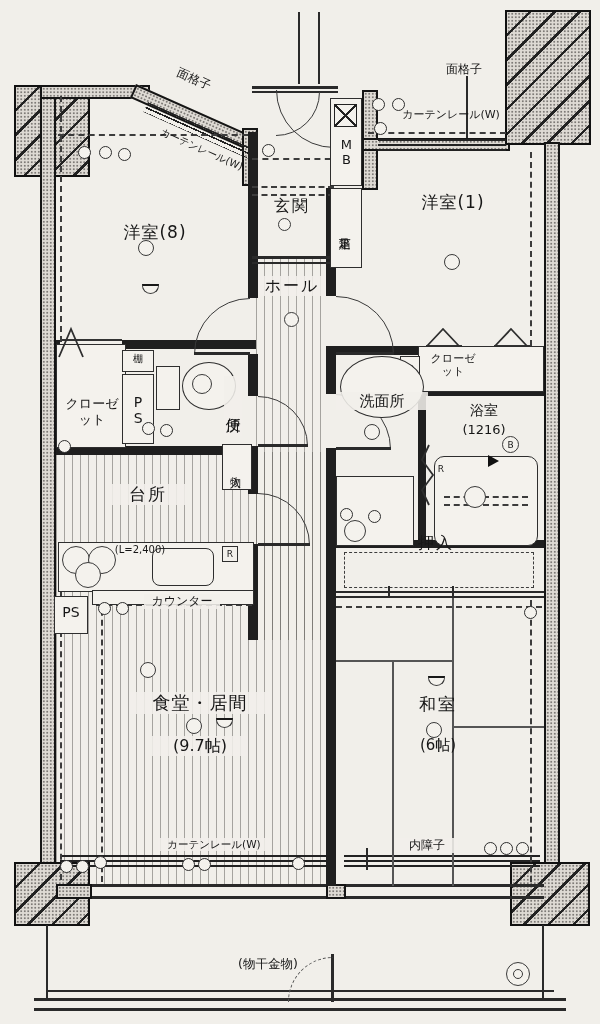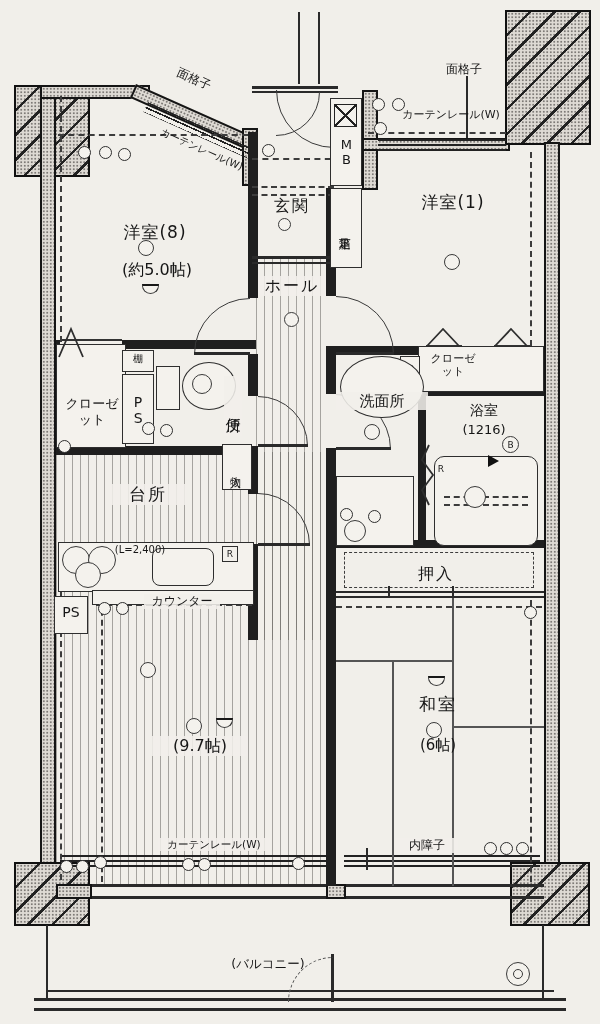--- a/index.html
+++ b/index.html
@@ -238,30 +238,30 @@
   <div class="p thin" style="left:331px;top:954px;width:3px;height:48px"></div>
   <div class="p arcd" style="left:288px;top:957px;width:90px;height:90px;clip-path:inset(0 50% 50% 0)"></div>
   <div class="p light" style="left:506px;top:962px;width:24px;height:24px"></div>
   <div class="p light" style="left:513px;top:969px;width:10px;height:10px"></div>
 
   <div class="p lbl nobg" style="left:168px;top:72px;width:52px;font-size:12px;transform:rotate(24deg)">面格子</div>
   <div class="p lbl nobg" style="left:150px;top:120px;width:118px;font-size:10px;transform:rotate(24deg);transform-origin:0 0">カーテンレール(W)</div>
   <div class="p lbl nobg" style="left:436px;top:62px;width:56px;font-size:12px">面格子</div>
   <div class="p lbl nobg" style="left:396px;top:108px;width:110px;font-size:11px">カーテンレール(W)</div>
   <div class="p lbl nobg" style="left:100px;top:222px;width:110px;font-size:17px;letter-spacing:1px">洋室(8)</div>
-  <div class="p lbl nobg" style="left:92px;top:260px;width:130px;font-size:16px">(約5.0帖)</div>
   <div class="p lbl nobg" style="left:398px;top:192px;width:110px;font-size:17px;letter-spacing:1px">洋室(1)</div>
   <div class="p lbl nobg" style="left:256px;top:196px;width:72px;font-size:16px;letter-spacing:2px">玄関</div>
   <div class="p lbl" style="left:258px;top:276px;width:68px;font-size:16px;letter-spacing:2px">ホール</div>
   <div class="p lbl vt" style="left:224px;top:376px;height:60px;font-size:15px">便所</div>
   <div class="p lbl" style="left:336px;top:392px;width:92px;font-size:15px">洗面所</div>
   <div class="p lbl nobg" style="left:452px;top:402px;width:64px;font-size:14px">浴室</div>
   <div class="p lbl nobg" style="left:446px;top:422px;width:76px;font-size:13px">(1216)</div>
   <div class="p lbl" style="left:110px;top:484px;width:76px;font-size:17px;letter-spacing:2px">台所</div>
-  <div class="p lbl nobg" style="left:404px;top:564px;width:64px;font-size:16px;letter-spacing:2px">押入</div>
+  <div class="p lbl nobg" style="left:404px;top:533px;width:64px;font-size:16px;letter-spacing:2px">押入</div>
+  <div class="p lbl" style="left:130px;top:692px;width:140px;font-size:18px;letter-spacing:1px">食堂・居間</div>
   <div class="p lbl" style="left:152px;top:736px;width:96px;font-size:16px">(9.7帖)</div>
   <div class="p lbl nobg" style="left:404px;top:694px;width:68px;font-size:17px;letter-spacing:2px">和室</div>
   <div class="p lbl nobg" style="left:400px;top:736px;width:76px;font-size:15px">(6帖)</div>
   <div class="p lbl" style="left:396px;top:838px;width:62px;font-size:12px">内障子</div>
   <div class="p lbl" style="left:158px;top:838px;width:112px;font-size:10.5px">カーテンレール(W)</div>
-  <div class="p lbl nobg" style="left:212px;top:956px;width:112px;font-size:12.5px">(バルコニー)</div>
+  <div class="p lbl nobg" style="left:212px;top:956px;width:112px;font-size:12.5px">(物干金物)</div>
 
 </div>
 
 </body></html>

